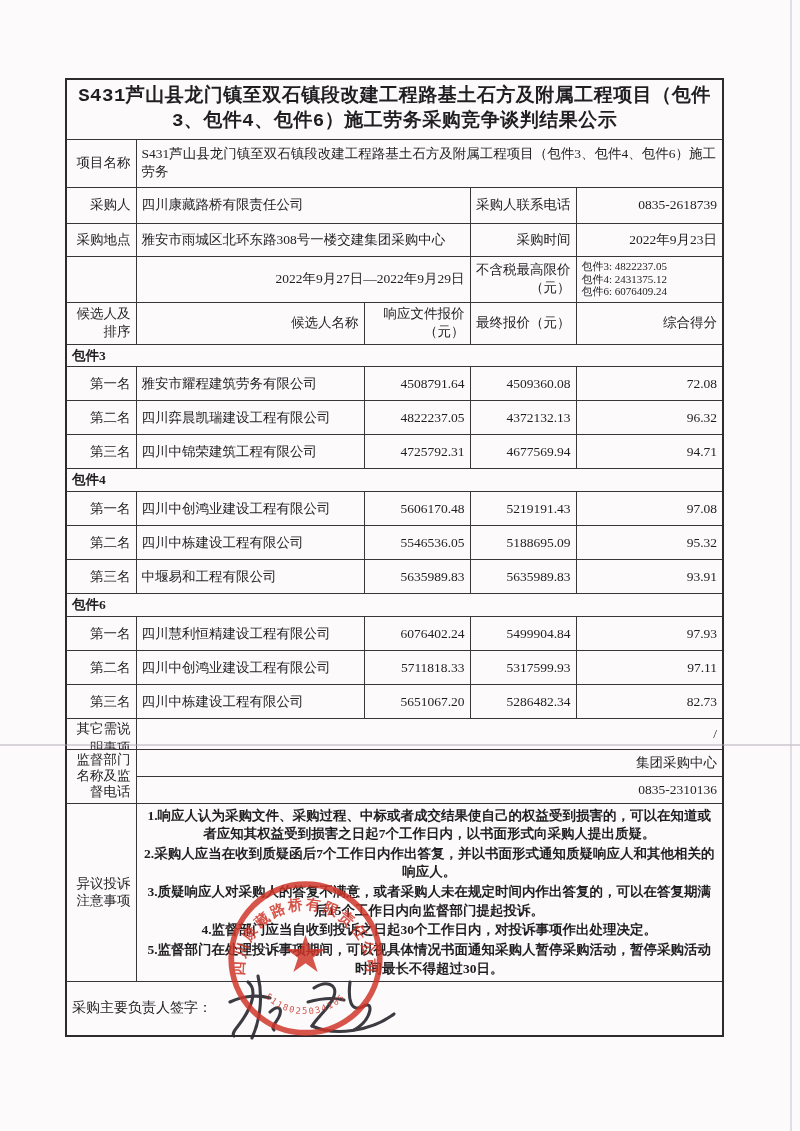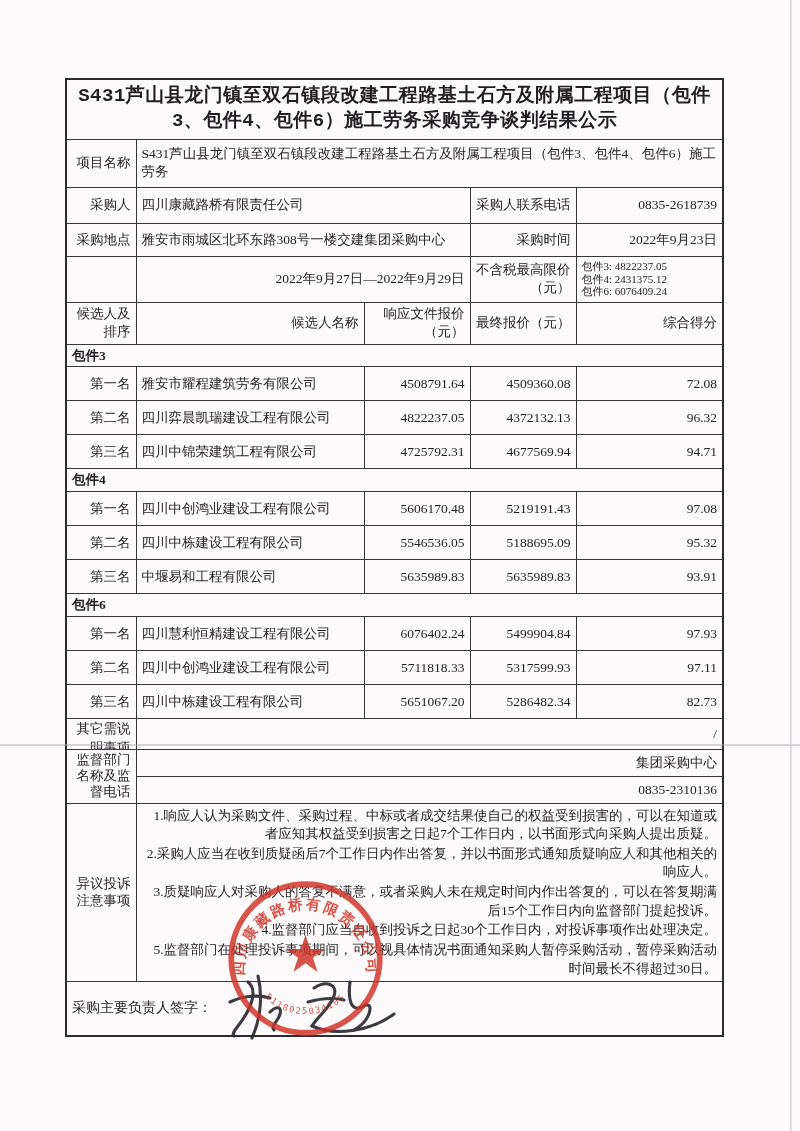--- a/index.html
+++ b/index.html
@@ -28,21 +28,21 @@
     font-weight:bold; font-size:19px; text-align:center;
     line-height:1.55; padding:6px 10px; letter-spacing:0.5px;
   }
   .lbl { text-align:right; padding-left:6px; }
   .l   { text-align:left; }
   .c   { text-align:right; }
   .limit { text-align:left; padding-left:4px; font-size:11px; }
   .limit span { display:block; line-height:1.18; }
   .band td { text-align:left; font-weight:bold; }
   .clipbox { height:30px; overflow:hidden; line-height:19px; }
-  .notes { text-align:right; padding:4px 7px; }
+  .notes { text-align:center; padding:4px 7px;font-weight:bold; }
   .notes div { line-height:1.38; margin:1px 0; }
   .sig-cell { padding:10px 6px 26px 6px; font-size:14px; vertical-align:middle; }
   .fold {
     position:absolute; left:0; top:744px; width:800px; height:2px;
     background:rgba(170,164,176,0.45);
   }
   .page-edge {
     position:absolute; left:790px; top:0; width:2px; height:1131px;
     background:rgba(203,197,209,0.55);
   }

